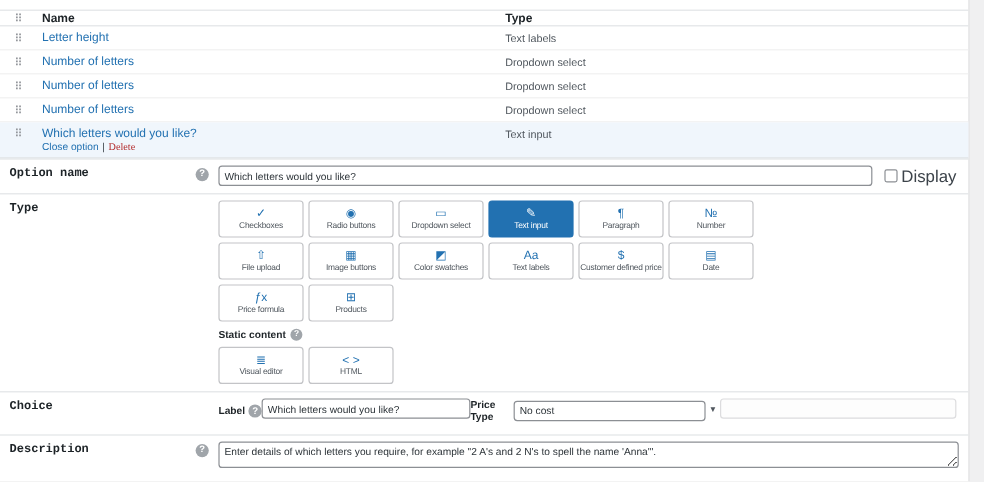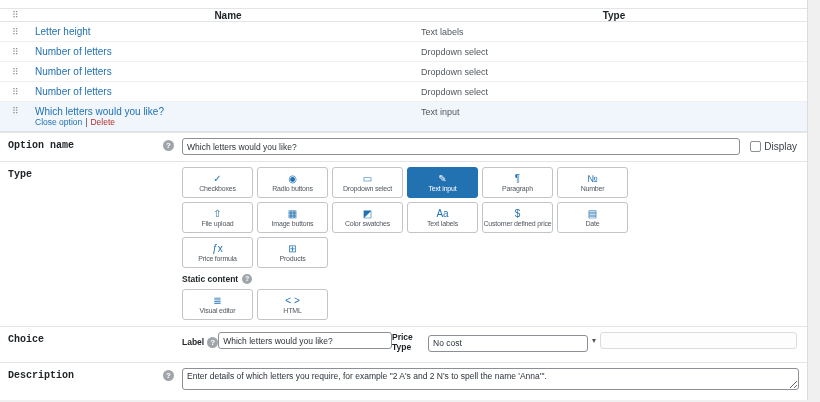--- a/index.html
+++ b/index.html
@@ -6,50 +6,50 @@
   body { font-family:"Liberation Sans", sans-serif; }
   .page { width:820px; height:402px; background:#f0f0f1; position:relative; overflow:hidden; }
   .panel { position:absolute; left:0; top:0; width:808px; background:#fff; border-right:1px solid #dcdcde; padding-top:8px; }
 
   
   .row { display:flex; align-items:center; border-bottom:1px solid #f0f0f1; }
   .thead { border-top:1px solid #e2e4e7; border-bottom:1px solid #e2e4e7; }
   .cell-icon { width:35px; padding-left:12px; color:#8c8f94; font-size:9px; line-height:10px; }
   .cell-name { flex:1; font-size:10px; }
   .cell-type { width:386px; font-size:9px; color:#50575e; }
-  .thead .cell-name, .thead .cell-type { font-weight:bold; color:#1d2327; font-size:10px;text-align:center; }
+  .thead .cell-name, .thead .cell-type { font-weight:bold; color:#1d2327; font-size:10px; }
   .thead { height:14px; }
   .data-row { height:20px; }
   .data-row .cell-name a, a.opt-link { color:#2271b1; text-decoration:none; cursor:pointer; }
   .row.selected { background:#f0f6fc; height:30px; align-items:flex-start; padding-top:4px; border-bottom:1px solid #e2e4e7; }
   .row.selected .cell-type { padding-top:1px; }
   .row-actions { font-size:8.5px; line-height:11px; }
   .row-actions .close { color:#2271b1; text-decoration:none; cursor:pointer; }
   .row-actions .sep { color:#3c434a; margin:0 3px; }
-  .row-actions .delete { color:#b32d2e; text-decoration:none; cursor:pointer; }
+  .row-actions .delete { color:#b32d2e; text-decoration:none; cursor:pointer;font-family:Liberation Serif, serif; }
 
   
   .section { display:flex; border-top:1px solid #e2e4e7; }
   .section-label { width:178px; padding:7px 0 0 8px; font-size:10px; font-weight:bold; color:#1d2327; position:relative;font-family:Liberation Mono, monospace; }
   .section-label .help { position:absolute; right:4px; top:7px; }
   .section-content { flex:1; padding:5px 4px 6px 4px; }
 
   .help { display:inline-block; width:11px; height:11px; border-radius:50%; background:#a0a5aa; color:#fff;
           font-size:8px; line-height:11px; text-align:center; font-weight:bold; cursor:pointer; }
 
   input[type="text"], textarea, select {
     border:1px solid #8c8f94; border-radius:3px; font-family:"Liberation Sans",sans-serif;
     font-size:8.5px; color:#2c3338; padding:0 4px; background:#fff;
   }
   input[type="text"] { height:17px; }
 
   
   .option-name-content { display:flex; align-items:center; }
   .option-name-content input { flex:1; margin-right:10px; }
-  .display-label { display:flex; align-items:center; gap:3px; font-size:10px; color:#3c434a; margin-right:6px; cursor:pointer; }
+  .display-label { display:flex; align-items:center; gap:3px; font-size:14px; color:#3c434a; margin-right:6px; cursor:pointer; }
   .cb { display:inline-block; width:11px; height:11px; border:1px solid #8c8f94; border-radius:2px; background:#fff; cursor:pointer; }
 
   
   .type-grid { display:flex; flex-wrap:wrap; gap:4px; width:450px; }
   .tb { width:71px; height:31px; border:1px solid #c3c4c7; border-radius:3px; background:#fff;
         display:flex; flex-direction:column; align-items:center; justify-content:center; gap:1px; cursor:pointer; overflow:hidden; }
   .tb-icon { font-size:10px; line-height:11px; color:#2271b1; }
   .tb-label { font-size:7px; line-height:8px; color:#50575e; white-space:nowrap; letter-spacing:-0.2px; }
   .tb.selected { background:#2271b1; border-color:#2271b1; }
   .tb.selected .tb-icon, .tb.selected .tb-label { color:#fff; }

